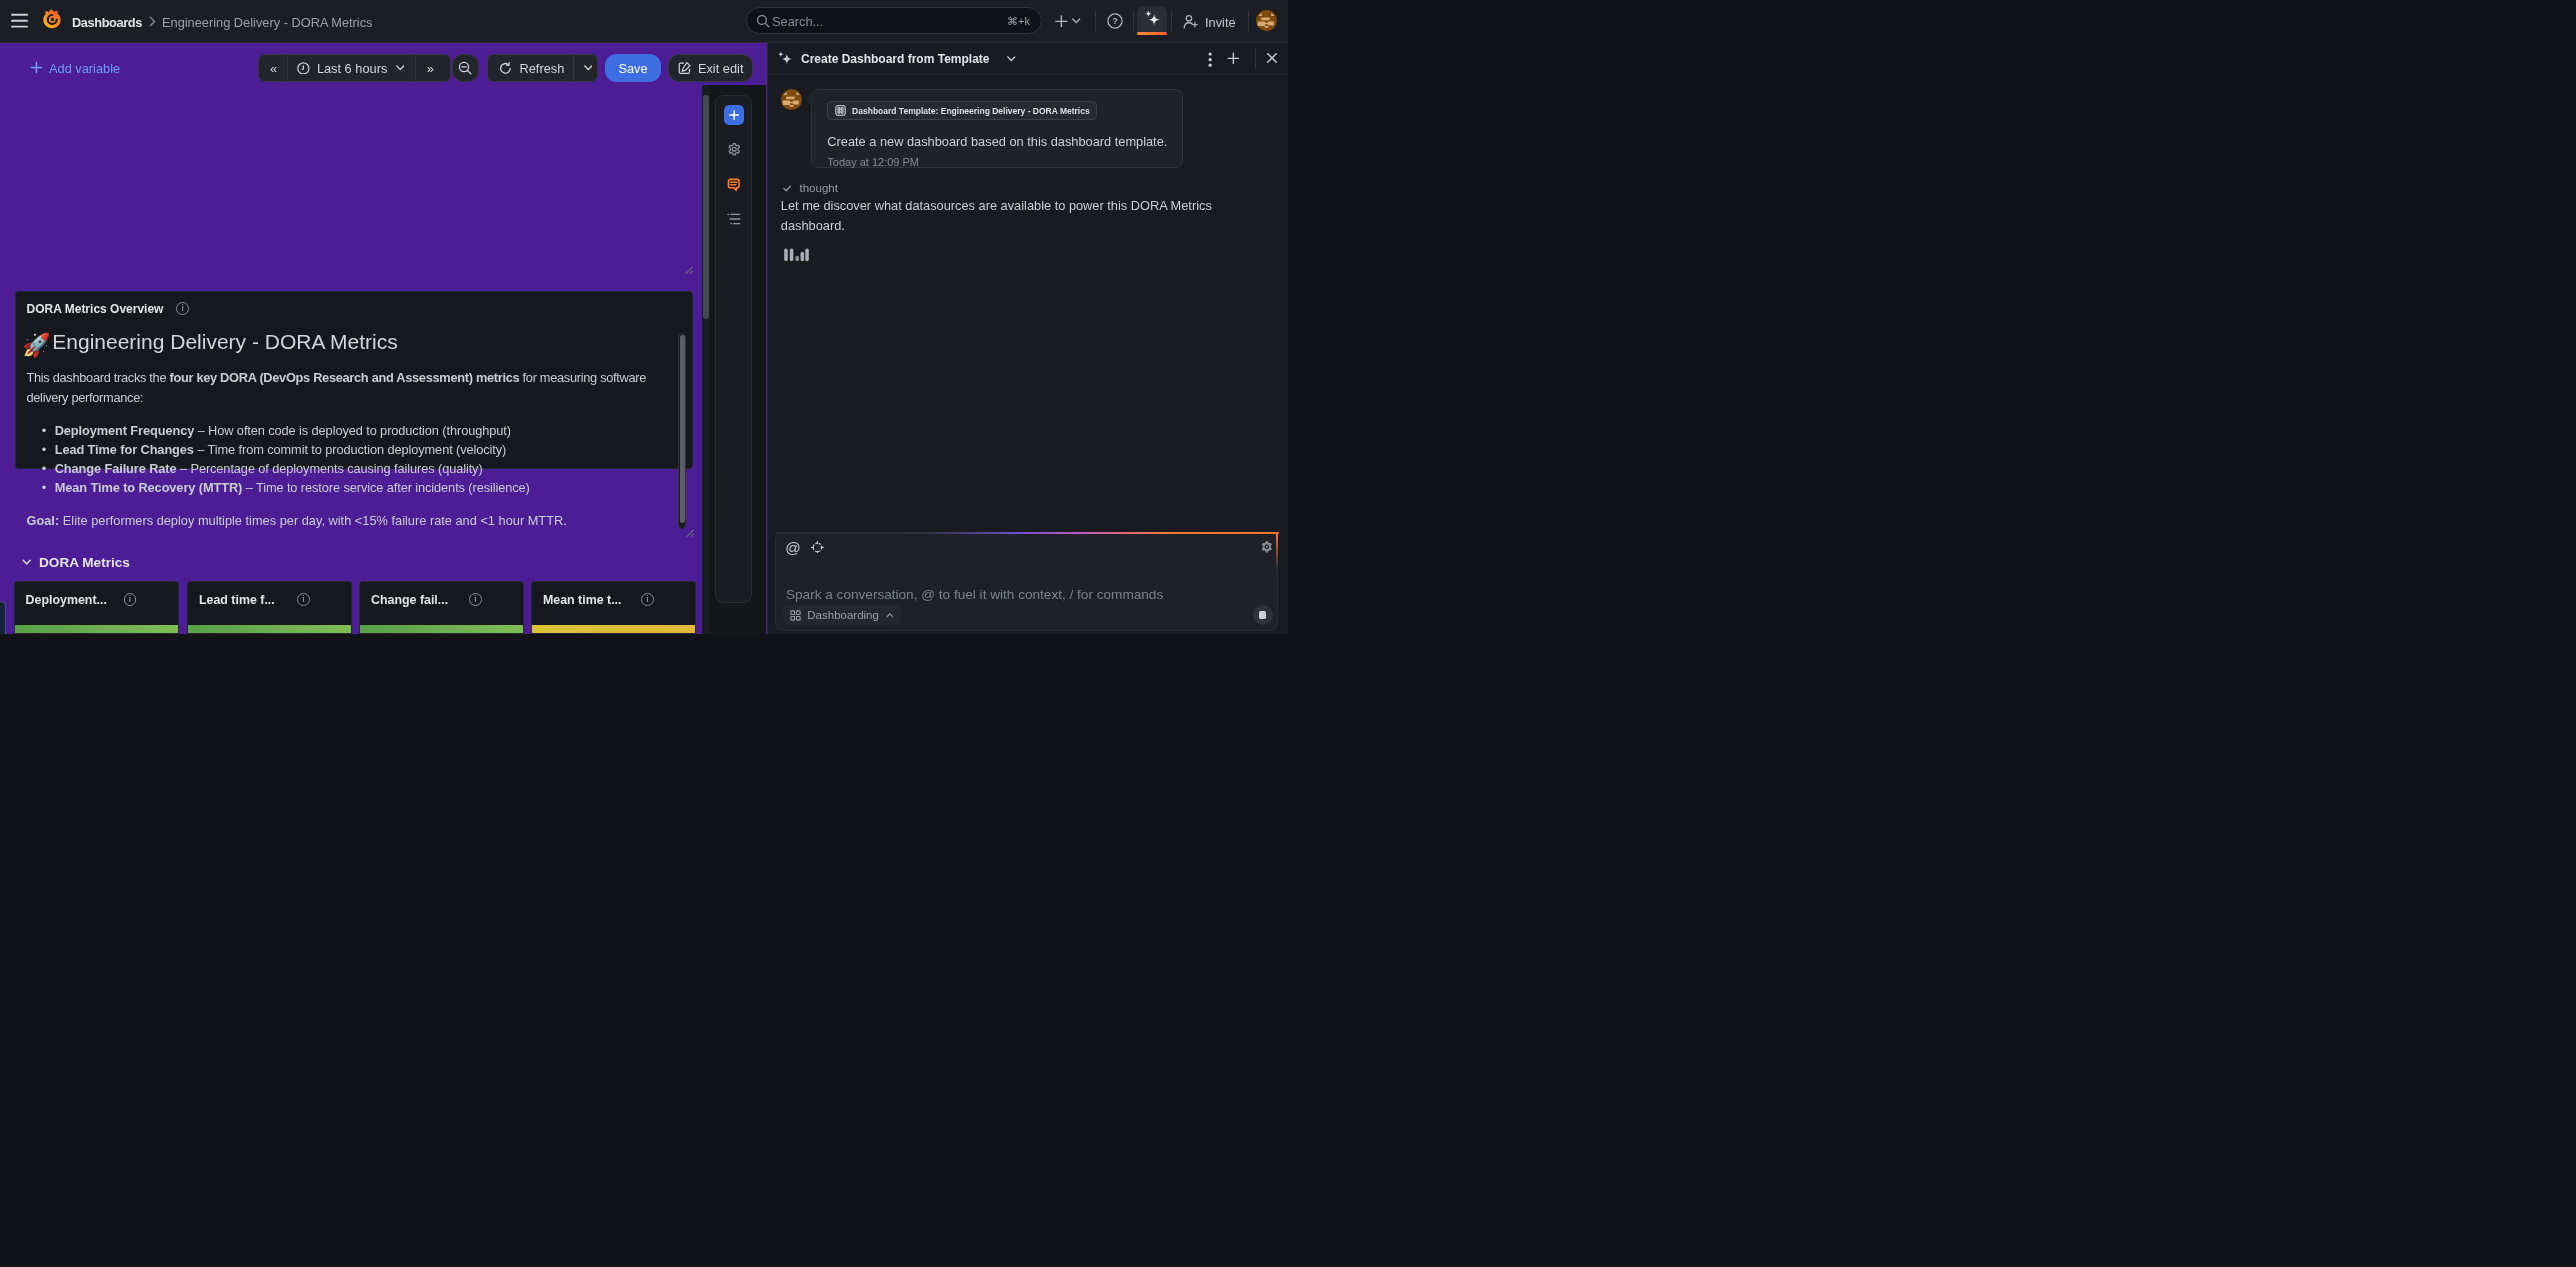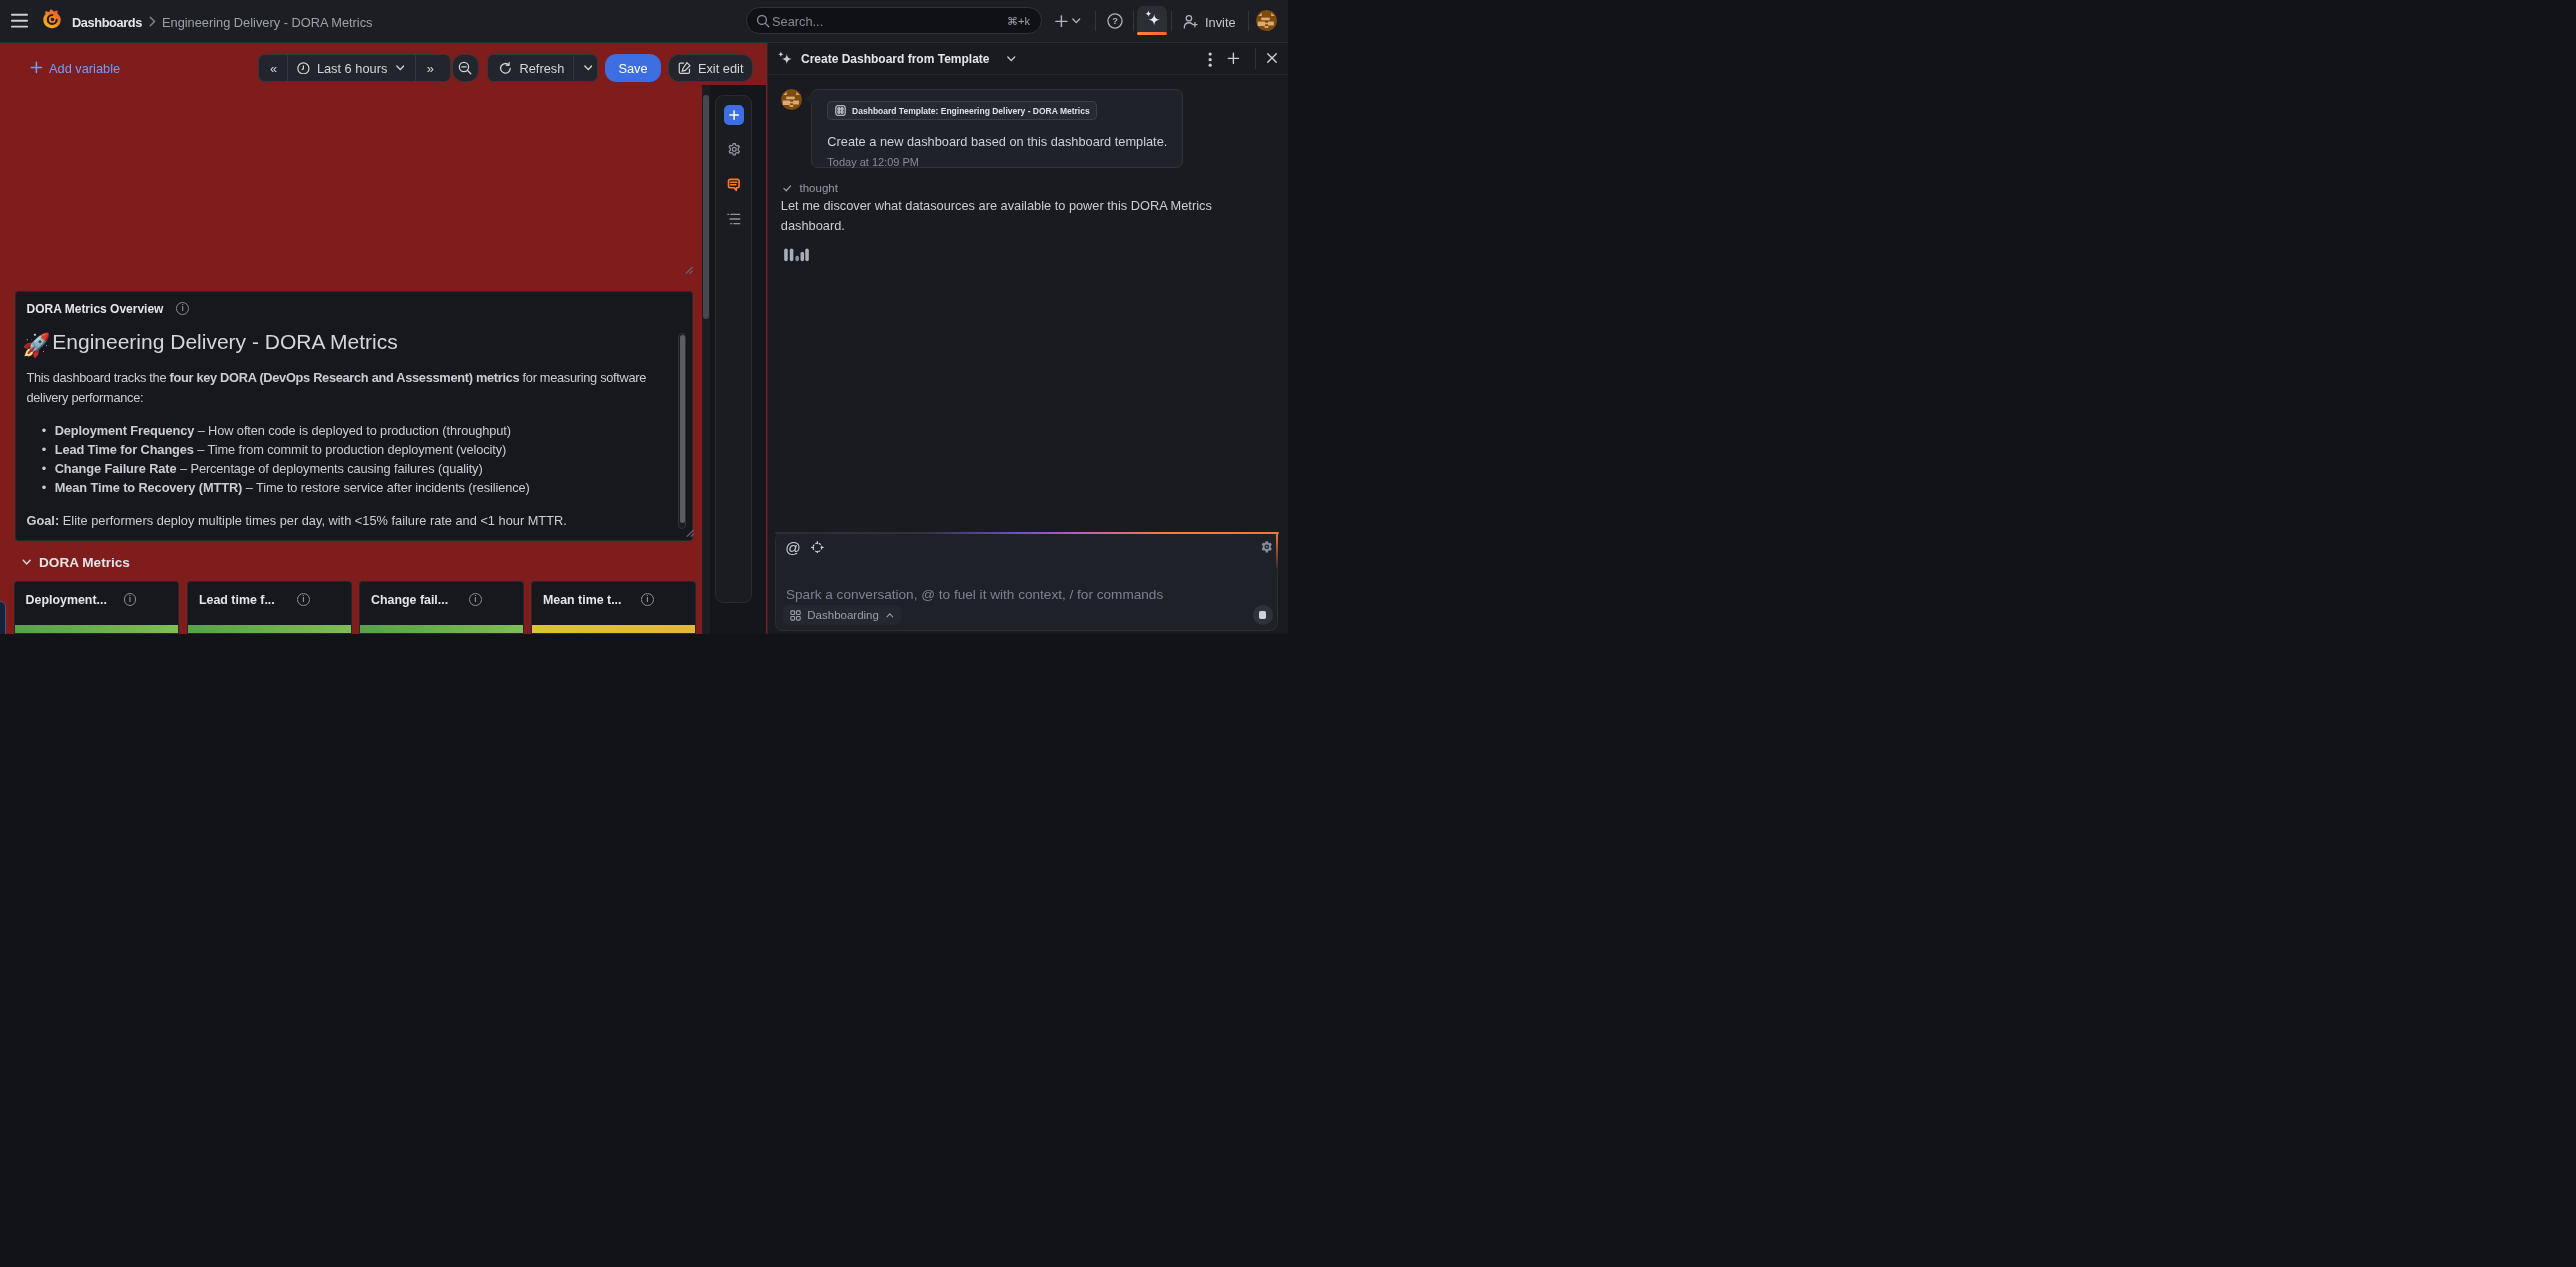--- a/index.html
+++ b/index.html
@@ -1,35 +1,35 @@
 <!DOCTYPE html>
 <html style="font-size:13.6px"><head>
 <meta charset="utf-8">
 <style>
   * { margin:0; padding:0; box-sizing:border-box; }
   html,body { width:1288px; height:634px; overflow:hidden; background:#121318; font-family:"Liberation Sans", sans-serif; }
   .abs { position:absolute; }
-  #page { position:relative; width:1288px; height:634px; background:#7f1d1d; }
+  #page { position:relative; width:1288px; height:634px; background:#4c1d95; }
 
   
   #hdr { position:absolute; left:0; top:0; width:1288px; height:43px; background:#1c1e24; border-bottom:0.9px solid #2a2d33; }
   .crumb { font-size:12.8px; font-weight:700; color:#e3e5e9; }
   .crumb2 { font-size:12.8px; color:#9ba1ab; font-weight:400; }
   #search { position:absolute; left:746px; top:6.8px; width:296px; height:27px; background:#101116; border:0.9px solid #2f333b; border-radius:13.6px; color:#858b97; font-size:12.8px; }
   .hdiv { position:absolute; top:11px; width:0.9px; height:20.4px; background:#32353c; }
 
   
   .btn { position:absolute; top:54px; height:28px; background:#22252b; border:0.9px solid #34373e; border-radius:11px; color:#d3d6dc; font-size:12.8px; font-weight:500; display:flex; align-items:center; justify-content:center; }
   .grp { position:absolute; top:54px; height:28px; background:#22252b; border:0.9px solid #34373e; border-radius:6.8px; display:flex; align-items:center; color:#d3d6dc; font-size:12.8px; font-weight:500; }
   .gdiv { width:0.9px; height:28px; background:#34373e; }
 
   
   #orange { position:absolute; left:21px; top:104px; width:665px; height:160px; border-radius:6px;
             background:linear-gradient(178deg,#f15a3c 0%, #f3753e 52%, #f89941 100%); }
-  #ovw { position:absolute; left:15.3px; top:291px; width:678px; height:250px; background:#16181d; border:0.9px solid #25282e; border-radius:3.4px; }
+  #ovw { position:absolute; left:15.3px; top:291px; width:678px; height:178px; background:#16181d; border:0.9px solid #25282e; border-radius:3.4px; }
 
   .statp { position:absolute; top:581px; height:53px; background:#16181d; border:0.9px solid #25282e; border-radius:3.4px 3.4px 0 0; overflow:hidden; }
   .statt { position:absolute; top:11px; left:11px; font-size:12.4px; font-weight:700; color:#e3e5e9; }
   .statg { position:absolute; left:0; right:0; top:43px; height:10.2px; }
 
   .icirc { display:inline-block; width:12.8px; height:12.8px; border:1.2px solid #868c96; border-radius:50%; color:#868c96; font-size:8.5px; text-align:center; line-height:11px; font-weight:700; }
 
   
   #sidetb { position:absolute; left:715px; top:95px; width:37px; height:508px; background:#1a1c22; border:0.9px solid #2a2d33; border-radius:8.5px; }
 

